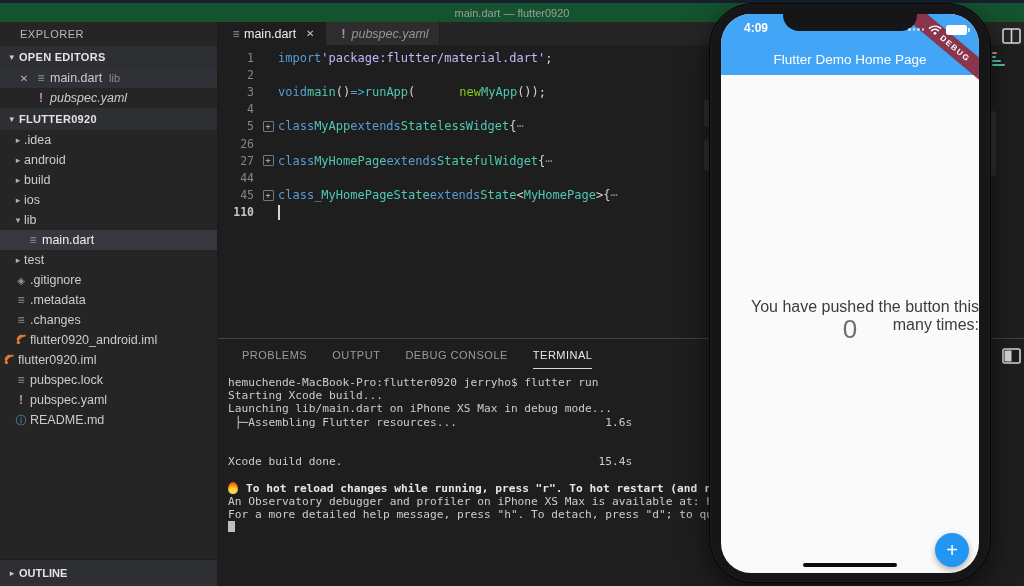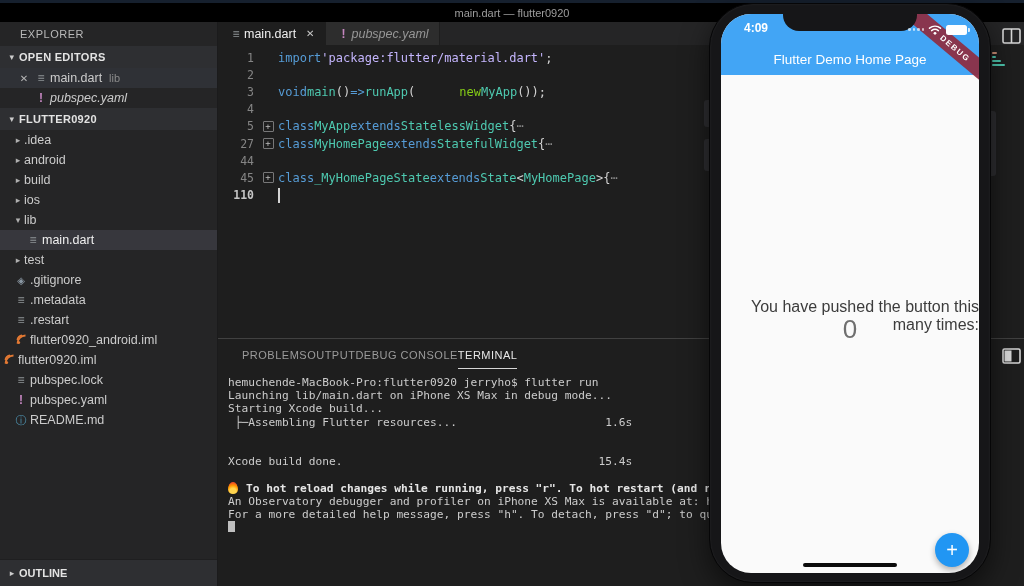--- a/index.html
+++ b/index.html
@@ -2,21 +2,21 @@
 <html><head>
 <meta charset="utf-8">
 <style>
   * { box-sizing: border-box; margin: 0; padding: 0; }
   html,body { width:1024px; height:586px; overflow:hidden; background:#1e1e1e;
     font-family:"Liberation Sans","DejaVu Sans",sans-serif; }
   .mono { font-family:"DejaVu Sans Mono",monospace; }
 
   
   #top-strip { position:absolute; left:0; top:0; width:1024px; height:3px; background:#16202e; }
-  #titlebar { position:absolute; left:0; top:3px; width:1024px; height:19px; background:#000000;
+  #titlebar { position:absolute; left:0; top:3px; width:1024px; height:19px; background:#14532d;
     color:#9d9d9d; font-size:11px; display:flex; align-items:center; justify-content:center; }
 
   
   #sidebar { position:absolute; left:0; top:22px; width:218px; height:564px; background:#252526;
     display:flex; flex-direction:column; border-right:1px solid #1b1b1c; }
   #explorer-title { height:24px; display:flex; align-items:center; padding-left:20px;
     color:#b9b9b9; font-size:11px; letter-spacing:.5px; }
   .sect-header { height:22px; background:#2e2f32; display:flex; align-items:center;
     color:#e3e3e3; font-size:11px; font-weight:bold; letter-spacing:.3px; padding-left:5px; }
   .sect-arrow { width:14px; font-size:9px; color:#cccccc; text-align:center; font-weight:normal; }
@@ -51,21 +51,21 @@
   .foldcol { width:20px; flex:none; display:flex; justify-content:center; }
   .fold-box { width:11px; height:11px; border:1px solid #777778; border-radius:1px; color:#bdbdbd;
     font-size:9px; line-height:9px; text-align:center; background:#1e1e1e; }
   .tok-kw { color:#569cd6; } .tok-str { color:#c4b5fd; } .tok-type { color:#4ec9b0; }
   .tok-fn { color:#4ec9b0; } .tok-ctl { color:#84cc16;margin-left:44px; } .tok-pt { color:#d4d4d4; }
   .tok-fold { color:#8a8a8a; }
   .caret { width:1.5px; height:15px; background:#d4d4d4; }
 
   
   #panel { position:absolute; left:218px; top:338px; width:806px; height:248px; background:#1e1e1e; border-top:1px solid #414141; }
-  #panel-tabs { display:flex; padding:10px 0 0 24px; height:30px; }
+  #panel-tabs { display:flex; gap:25px; padding:10px 0 0 24px; height:30px; }
   .ptab { font-size:11px; letter-spacing:.5px; color:#9b9b9b; padding-bottom:4px; }
   .ptab.active { color:#e8e8e8; border-bottom:1px solid #d7d7d7; }
   #terminal { margin:7px 2px 0 10px; color:#cccccc; font-size:11.2px; line-height:13.2px; }
   .tline { white-space:pre; height:13.2px; }
   .tline.bold { font-weight:bold; color:#e6e6e6; }
   .flame { display:inline-block; width:10px; height:12px; margin-right:8px; vertical-align:-2px;
     background:radial-gradient(circle at 50% 78%, #ffd54f 0 30%, #ff9800 55%, #ef5124 80%);
     border-radius:50% 50% 50% 50% / 64% 64% 38% 38%; }
   .tcursor { display:inline-block; width:7px; height:11px; background:#bfbfbf; vertical-align:-1px; }
 
@@ -172,21 +172,21 @@
       <div class="row" style="padding-left: 12px;">
         <span class="tree-icon icon-git">◈</span>
         <span>.gitignore</span>
       </div>
       <div class="row" style="padding-left: 12px;">
         <span class="tree-icon icon-file">≡</span>
         <span>.metadata</span>
       </div>
       <div class="row" style="padding-left: 12px;">
         <span class="tree-icon icon-file">≡</span>
-        <span>.restart</span>
+        <span>.changes</span>
       </div>
       <div class="row" style="padding-left: 12px;">
         <span class="tree-icon"><svg width="11" height="11">
             <path d="M1.5 9.5 a 8 8 0 0 1 8 -8" fill="none" stroke="#e37933" stroke-width="1.8"></path>
             <path d="M1.5 6 a 4.5 4.5 0 0 1 4.5 -4.5" fill="none" stroke="#e37933" stroke-width="1.8"></path>
             <circle cx="2.6" cy="8.6" r="1.5" fill="#e37933"></circle>
           </svg></span>
         <span>flutter0920_android.iml</span>
       </div>
       <div class="row" style="">
@@ -270,20 +270,24 @@
       <span class="tok-pt"> </span>
       <span class="tok-type">MyApp</span>
       <span class="tok-pt"> </span>
       <span class="tok-kw">extends</span>
       <span class="tok-pt"> </span>
       <span class="tok-type">StatelessWidget</span>
       <span class="tok-pt"> {</span>
       <span class="tok-fold"> ⋯</span>
     </div>
     <div class="code-line">
+      <span class="gutter">26</span>
+      <span class="foldcol"></span>
+    </div>
+    <div class="code-line">
       <span class="gutter">27</span>
       <span class="foldcol">
         <span class="fold-box">+</span>
       </span>
       <span class="tok-kw">class</span>
       <span class="tok-pt"> </span>
       <span class="tok-type">MyHomePage</span>
       <span class="tok-pt"> </span>
       <span class="tok-kw">extends</span>
       <span class="tok-pt"> </span>
@@ -322,22 +326,22 @@
 
 <div id="panel">
   <div id="panel-tabs">
       <span class="ptab">PROBLEMS</span>
       <span class="ptab">OUTPUT</span>
       <span class="ptab">DEBUG CONSOLE</span>
       <span class="ptab active">TERMINAL</span>
     </div>
   <div id="terminal" class="mono">
       <div class="tline">hemuchende-MacBook-Pro:flutter0920 jerryho$ flutter run</div>
+      <div class="tline">Starting Xcode build...</div>
       <div class="tline">Launching lib/main.dart on iPhone XS Max in debug mode...</div>
-      <div class="tline">Starting Xcode build...</div>
       <div class="tline"> ├─Assembling Flutter resources...                      1.6s</div>
       <div class="tline"></div>
       <div class="tline"></div>
       <div class="tline">Xcode build done.                                      15.4s</div>
       <div class="tline"></div>
       <div class="tline bold"><span class="flame"></span>To hot reload changes while running, press "r". To hot restart (and re</div>
       <div class="tline">An Observatory debugger and profiler on iPhone XS Max is available at: ht</div>
       <div class="tline">For a more detailed help message, press "h". To detach, press "d"; to qui</div>
       <div class="tline"><span class="tcursor"></span></div>
     </div>

